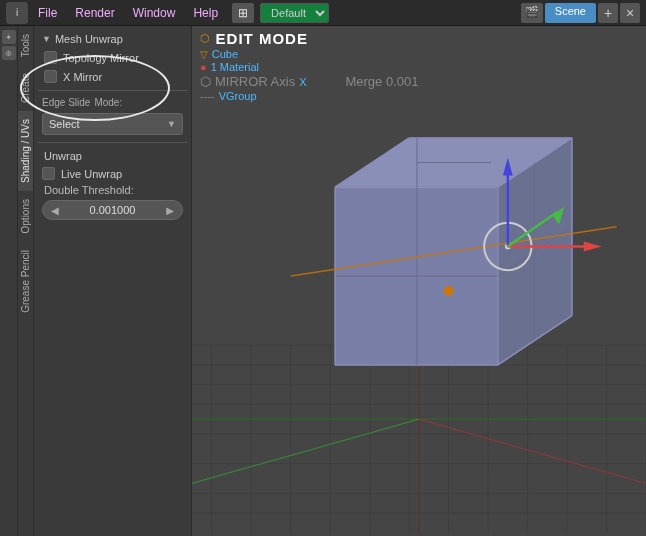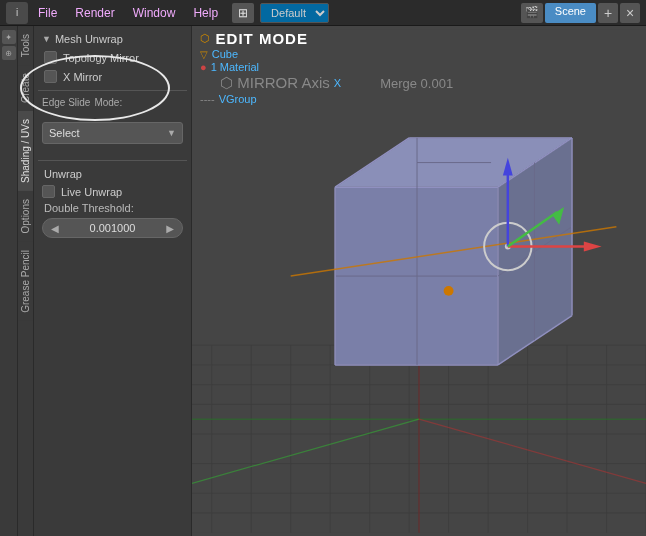--- a/index.html
+++ b/index.html
@@ -37,21 +37,21 @@
       cursor: pointer;
     }
     .menu-item {
       padding: 2px 8px;
       cursor: pointer;
       color: #f0abfc;
       font-size: 12px;
     }
     .menu-separator { flex: 1; }
     .menu-selector {
-      background: #0369a1;
+      background: #15803d;
       border: 1px solid #555;
       color: #ccc;
       padding: 1px 6px;
       font-size: 11px;
       border-radius: 2px;
       height: 20px;
     }
     .menu-scene-btn {
       background: #4a8cc4;
       border: none;
@@ -213,21 +213,21 @@
       font-size: 10px;
       color: #aaa;
     }
     .edge-value {
       font-size: 10px;
       color: #aaa;
     }
 
     
     .select-dropdown {
-      margin: 12px 4px;
+      margin: 3px 4px;
       display: flex;
       align-items: center;
     }
     .select-btn {
       flex: 1;
       background: #555;
       border: 1px solid #666;
       color: #ddd;
       padding: 3px 6px;
       font-size: 11px;
@@ -481,21 +481,21 @@
       </div>
       <div style="display:flex; align-items:center; gap:4px;">
         <span style="font-size:10px; color:#cc8800;">▽</span>
         <span style="font-size:11px; color:#4db8ff;">Cube</span>
       </div>
       <div style="display:flex; align-items:center; gap:4px;">
         <span style="font-size:11px; color:#cc4444;">●</span>
         <span style="font-size:11px; color:#4db8ff;">1 Material</span>
       </div>
       <div style="display:flex; align-items:center; gap:4px;">
-        <span style="font-size:15px; color:#888;margin-left:20px;">⬡ MIRROR Axis </span>
+        <span style="font-size:13px; color:#888;">⬡ MIRROR Axis </span>
         <span style="font-size:11px; color:#4db8ff;">X</span>
         <span style="font-size:13px; color:#888;padding-left:35px;"> Merge 0.001</span>
       </div>
       <div style="display:flex; align-items:center; gap:4px;">
         <span style="font-size:11px; color:#888;">----</span>
         <span style="font-size:11px; color:#4db8ff;">VGroup</span>
       </div>
     </div>
   </div>
 

